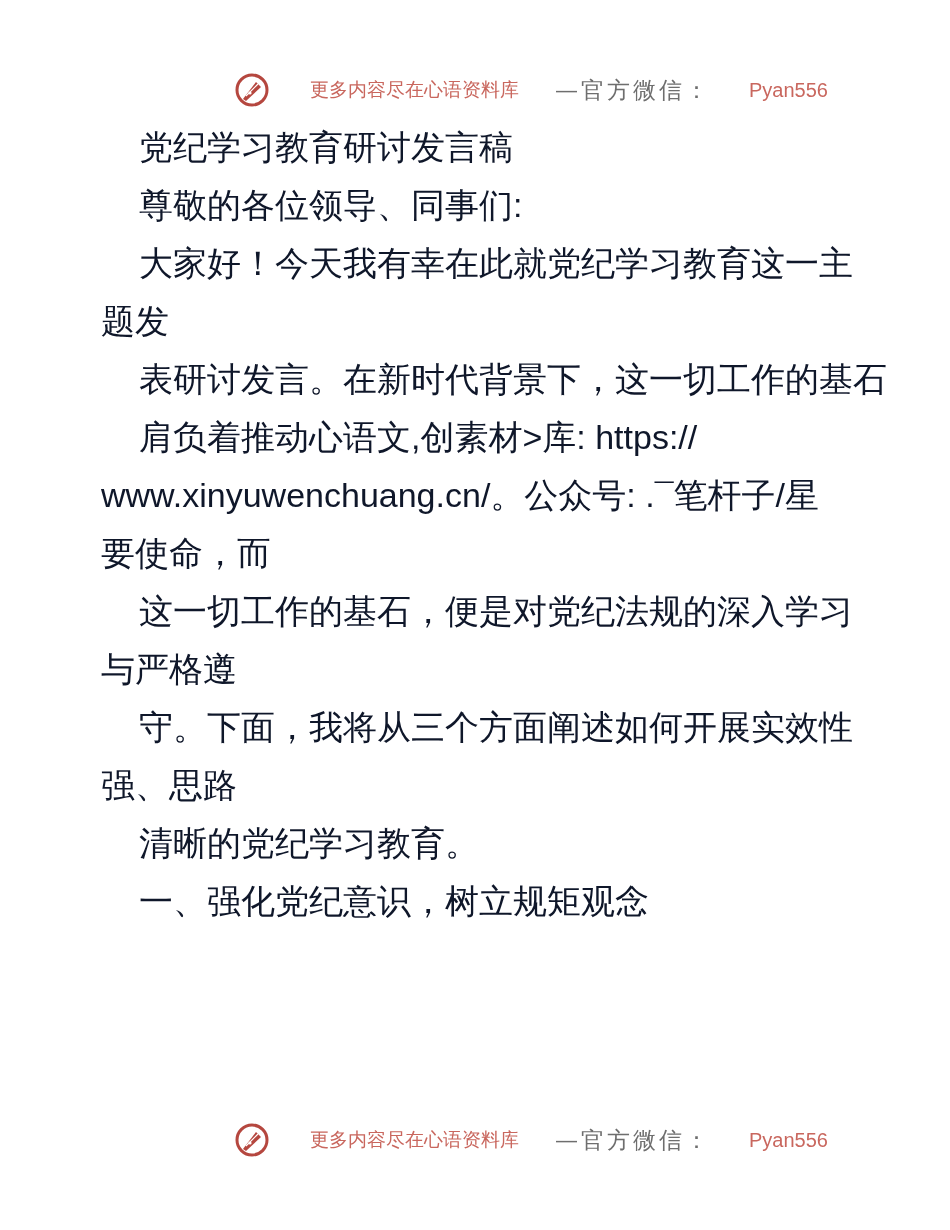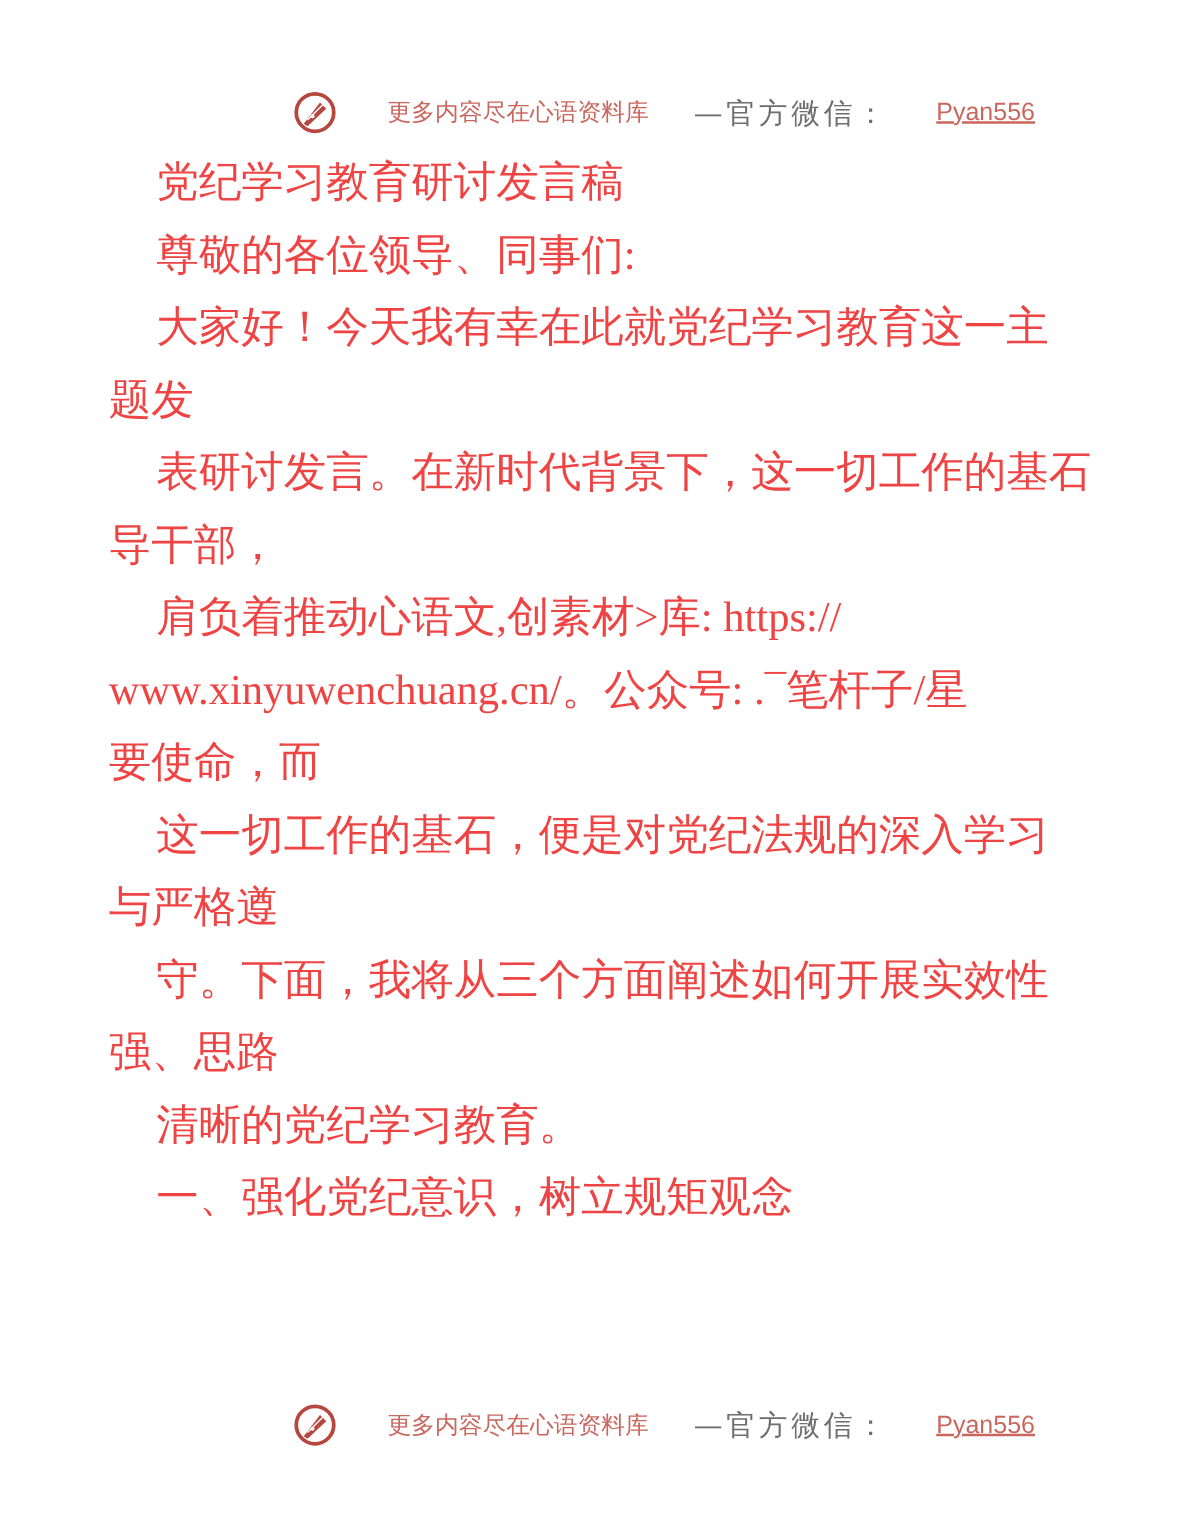--- a/index.html
+++ b/index.html
@@ -41,29 +41,28 @@
       color: #6e6e6e;
       font-family: "DejaVu Serif", serif;
       font-size: 23px;
       letter-spacing: 3px;
     }
     .wm-id {
       color: #c9675e;
       font-family: "Liberation Sans", sans-serif;
       font-size: 20px;
       margin-left: 2px;
-      text-decoration: underline;
     }
     .doc {
       position: absolute;
-      left: 87px;
+      left: 101px;
       top: 118px;
       width: 760px;
-      color: #ef4444;
-      font-family: Liberation Serif, serif;
+      color: #0f172a;
+      font-family: Liberation Sans, sans-serif;
       font-size: 34px;
       line-height: 58px;
     }
     .line {
       display: block;
       white-space: nowrap;
       height: 58px;
     }
     .indent { padding-left: 38px; }
   </style>
@@ -81,21 +80,20 @@
   <span class="wm-gray">—官方微信：</span>
   <span class="wm-id">Pyan556</span>
 </div>
 
 <div class="doc">
   <span class="line indent">党纪学习教育研讨发言稿</span>
   <span class="line indent">尊敬的各位领导、同事们:</span>
   <span class="line indent">大家好！今天我有幸在此就党纪学习教育这一主</span>
   <span class="line">题发</span>
   <span class="line indent">表研讨发言。在新时代背景下，这一切工作的基石</span>
-  <span class="line">导干部，</span>
   <span class="line indent">肩负着推动心语文,创素材&gt;库: https://</span>
   <span class="line">www.xinyuwenchuang.cn/。公众号: .¯笔杆子/星</span>
   <span class="line">要使命，而</span>
   <span class="line indent">这一切工作的基石，便是对党纪法规的深入学习</span>
   <span class="line">与严格遵</span>
   <span class="line indent">守。下面，我将从三个方面阐述如何开展实效性</span>
   <span class="line">强、思路</span>
   <span class="line indent">清晰的党纪学习教育。</span>
   <span class="line indent">一、强化党纪意识，树立规矩观念</span>
 </div>

